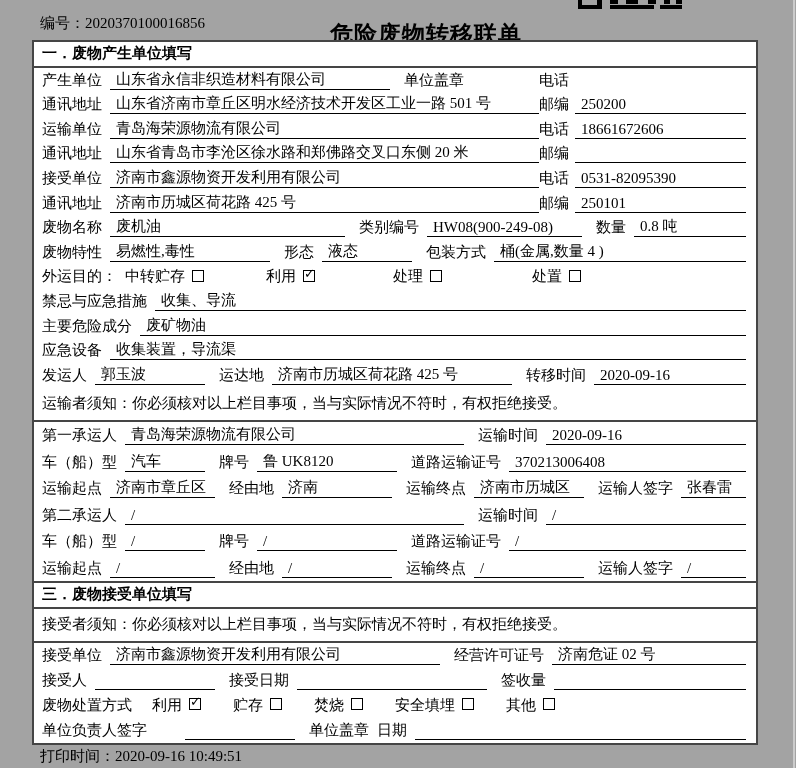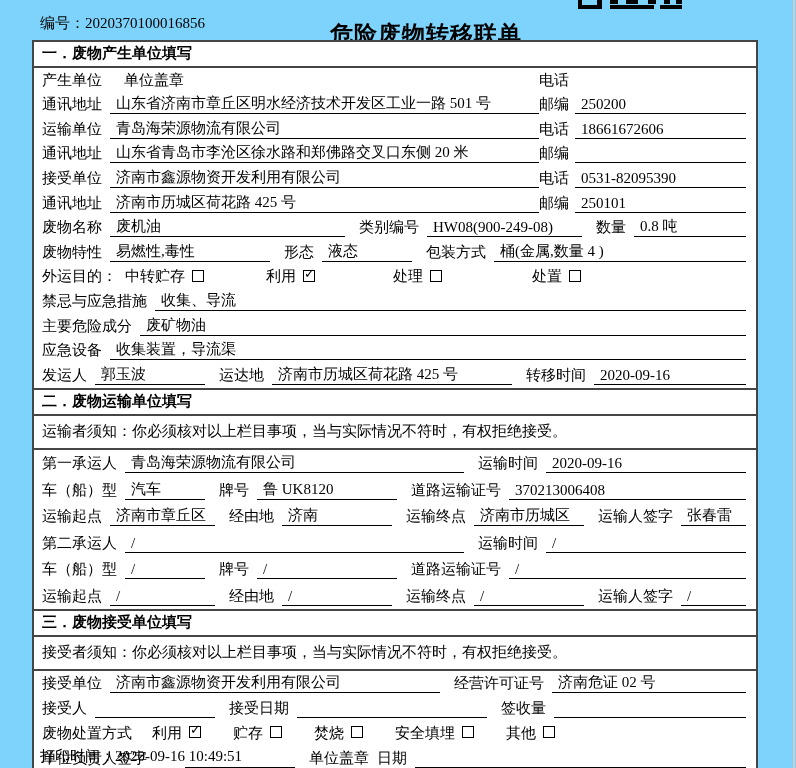--- a/index.html
+++ b/index.html
@@ -1,16 +1,16 @@
 <!DOCTYPE html>
 <html><head>
 <meta charset="utf-8">
 <style>
   html,body{margin:0;padding:0;background:#fff;}
-  .page{position:relative;width:796px;height:768px;background:#7dd3fc;overflow:hidden;
+  .page{position:relative;width:796px;height:768px;background:#a3a3a3;overflow:hidden;
         font-family:"Liberation Serif","DejaVu Serif",serif;color:#000;font-size:15px;}
   .serial{position:absolute;left:40px;top:14px;white-space:nowrap;}
   .doc-title{position:absolute;left:330px;top:19px;font-size:23px;font-weight:bold;letter-spacing:1px;white-space:nowrap;}
   .qr{position:absolute;left:578px;top:0;}
   .edge-line{position:absolute;right:1px;top:0;height:100%;width:2px;background:#cccccc;}
 
   .form{position:absolute;left:32px;top:40px;width:726px;box-sizing:border-box;
         border:2px solid #454545;background:#fff;}
   .sec-h{font-weight:bold;padding:2px 8px 3px 8px;border-bottom:2px solid #454545;font-size:15px;}
   .sec-h.bt{border-top:2px solid #454545;}
@@ -60,20 +60,21 @@
     <rect x="82" y="5" width="22" height="4" fill="#000"></rect>
   </svg>
 
   <div class="form">
 
     <div class="s1">
       <div class="sec-h">一．废物产生单位填写</div>
 
       <div class="r">
         <span class="lb">产生单位</span>
+        <span class="u w280">山东省永信非织造材料有限公司</span>
         <span class="lb ml14">单位盖章</span>
         <span class="rg">
           <span class="lb">电话</span>
         </span>
       </div>
 
       <div class="r">
         <span class="lb">通讯地址</span>
         <span class="u grow">山东省济南市章丘区明水经济技术开发区工业一路 501 号</span>
         <span class="rg">
@@ -175,21 +176,20 @@
         <span class="lb">发运人</span>
         <span class="u w110">郭玉波</span>
         <span class="lb ml14">运达地</span>
         <span class="u w240">济南市历城区荷花路 425 号</span>
         <span class="lb ml14">转移时间</span>
         <span class="u grow">2020-09-16</span>
       </div>
     </div>
 
     <div class="s2">
-      <div class="sec-h bt">二．废物运输单位填写</div>
       <div class="notice">运输者须知：你必须核对以上栏目事项，当与实际情况不符时，有权拒绝接受。</div>
 
       <div class="r">
         <span class="lb">第一承运人</span>
         <span class="u grow">青岛海荣源物流有限公司</span>
         <span class="lb ml14">运输时间</span>
         <span class="u w200">2020-09-16</span>
       </div>
 
       <div class="r">

